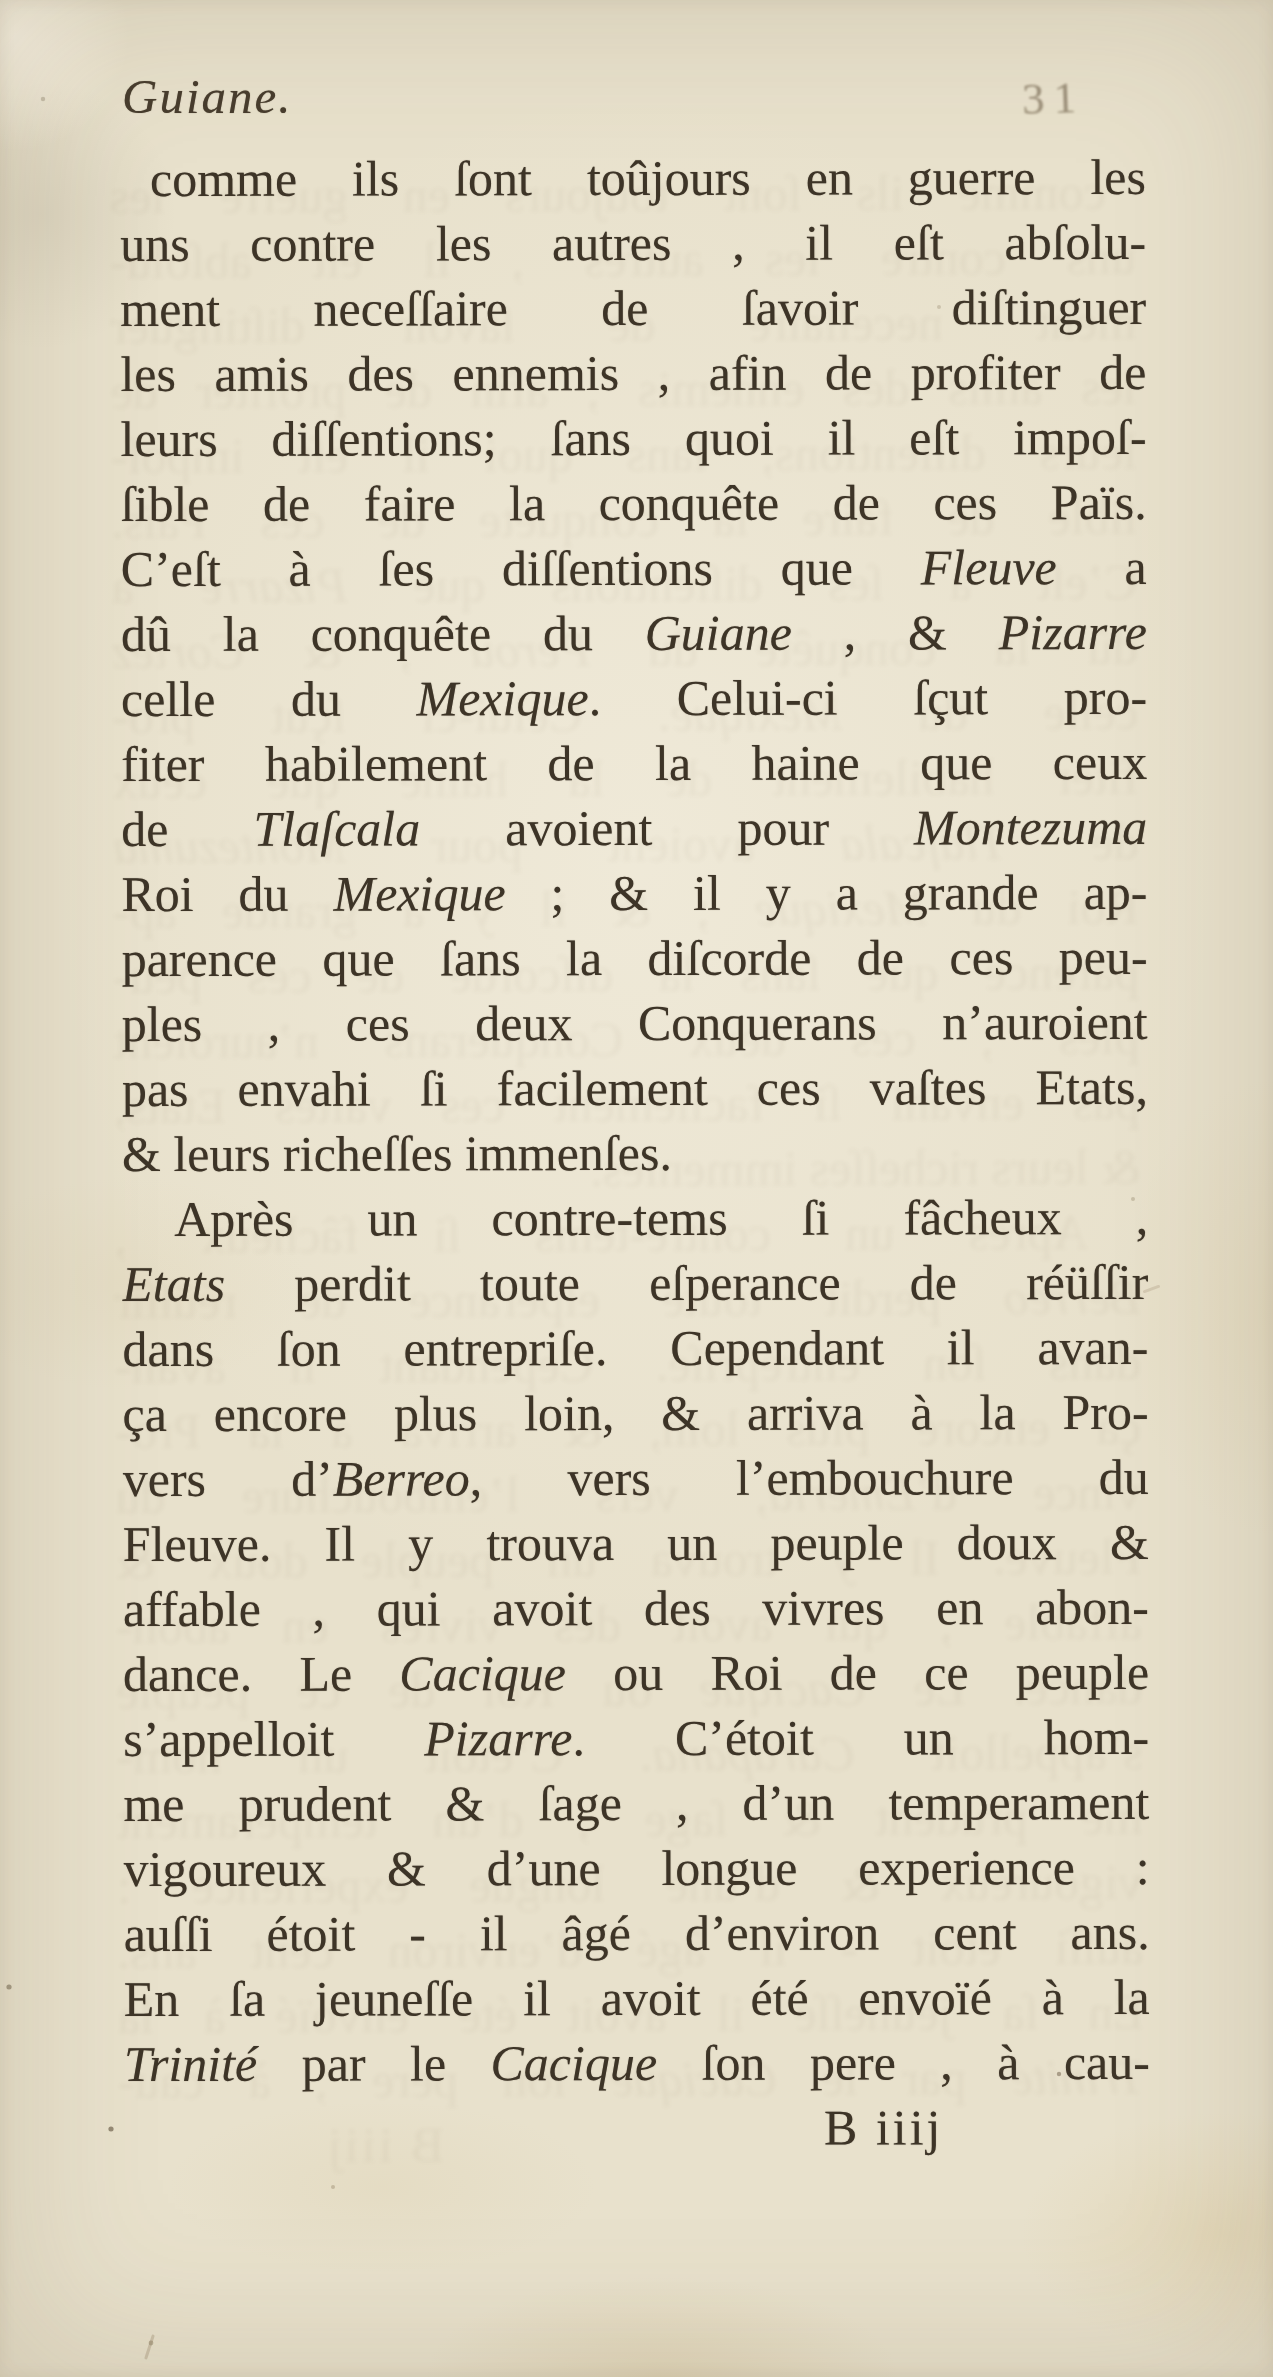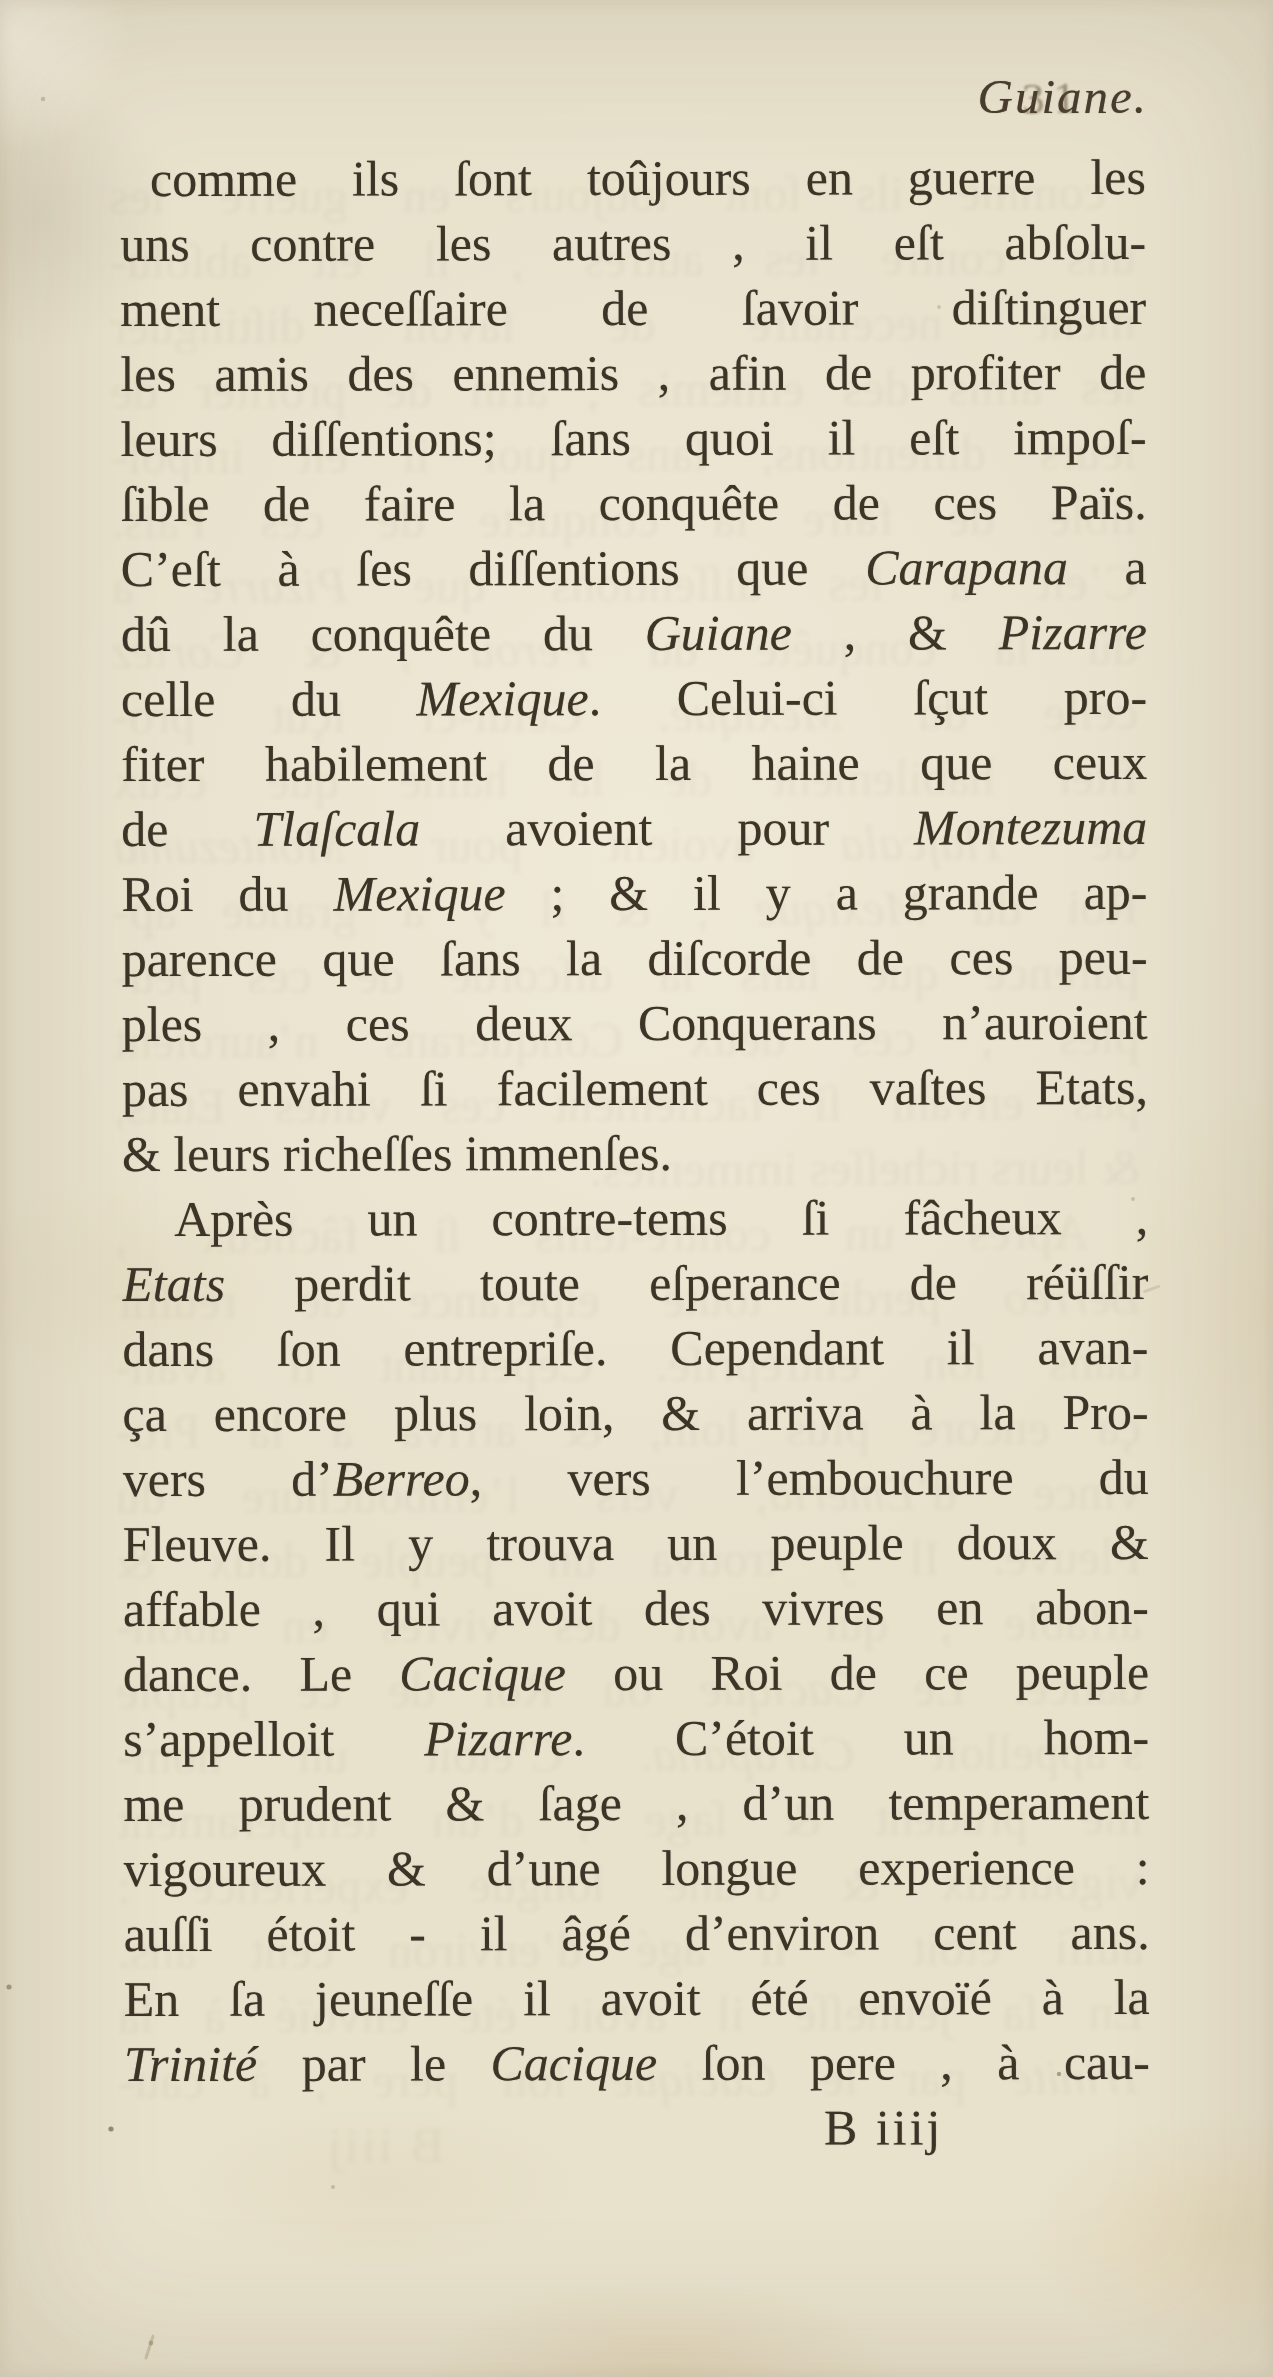--- a/index.html
+++ b/index.html
@@ -22,21 +22,21 @@
       radial-gradient(ellipse 250px 150px at 10% 54%, rgba(200,180,130,0.10), rgba(200,180,130,0) 72%),
       radial-gradient(ellipse 300px 120px at 30% 92%, rgba(198,176,122,0.10), rgba(198,176,122,0) 72%);
     box-shadow:
       inset 0 0 150px 18px rgba(104,88,56,0.16),
       inset 0 0 16px rgba(104,88,56,0.10);
     font-family: "Liberation Serif", "DejaVu Serif", serif;
   }
   .running-head {
     position: absolute;
     left: 122px; top: 68px; width: 1026px;
-    text-align: right;
+    text-align: left;
     font-style: italic;
     font-size: 49px;
     letter-spacing: 2px;
     color: #473c2d;
     text-shadow: 0 0 1px rgba(70,58,40,0.55);
   }
   .folio-number {
     position: absolute;
     left: 1022px; top: 72px;
     font-size: 45px;
@@ -121,21 +121,21 @@
   <div class="folio-number">31</div>
 
   <div class="body-text">
     <div id="lines-host">
         <div class="line ind1"><span class="rm">comme ils ſont toûjours en guerre les</span></div>
         <div class="line"><span class="rm">uns contre les autres , il eſt abſolu-</span></div>
         <div class="line"><span class="rm">ment neceſſaire de ſavoir diſtinguer</span></div>
         <div class="line"><span class="rm">les amis des ennemis , afin de profiter de</span></div>
         <div class="line"><span class="rm">leurs diſſentions; ſans quoi il eſt impoſ-</span></div>
         <div class="line"><span class="rm">ſible de faire la conquête de ces Païs.</span></div>
-        <div class="line"><span class="rm">C’eſt à ſes diſſentions que </span><span class="it">Carapana</span><span class="rm"> a</span></div>
+        <div class="line"><span class="rm">C’eſt à ſes diſſentions que </span><span class="it">Fleuve</span><span class="rm"> a</span></div>
         <div class="line"><span class="rm">dû la conquête du </span><span class="it">Guiane</span><span class="rm"> , &amp; </span><span class="it">Pizarre</span></div>
         <div class="line"><span class="rm">celle du </span><span class="it">Mexique</span><span class="rm">. Celui-ci ſçut pro-</span></div>
         <div class="line"><span class="rm">fiter habilement de la haine que ceux</span></div>
         <div class="line"><span class="rm">de </span><span class="it">Tlaſcala</span><span class="rm"> avoient pour </span><span class="it">Montezuma</span></div>
         <div class="line"><span class="rm">Roi du </span><span class="it">Mexique</span><span class="rm"> ; &amp; il y a grande ap-</span></div>
         <div class="line"><span class="rm">parence que ſans la diſcorde de ces peu-</span></div>
         <div class="line"><span class="rm">ples , ces deux Conquerans n’auroient</span></div>
         <div class="line"><span class="rm">pas envahi ſi facilement ces vaſtes Etats,</span></div>
         <div class="line end"><span class="rm">&amp; leurs richeſſes immenſes.</span></div>
         <div class="line ind2"><span class="rm">Après un contre-tems ſi fâcheux ,</span></div>

